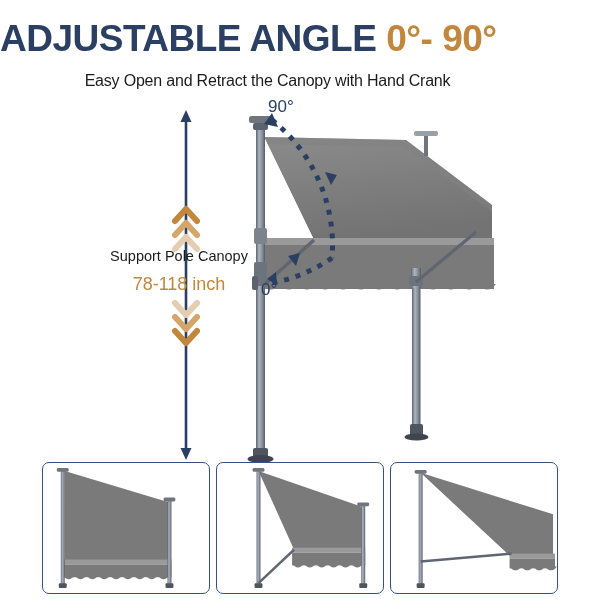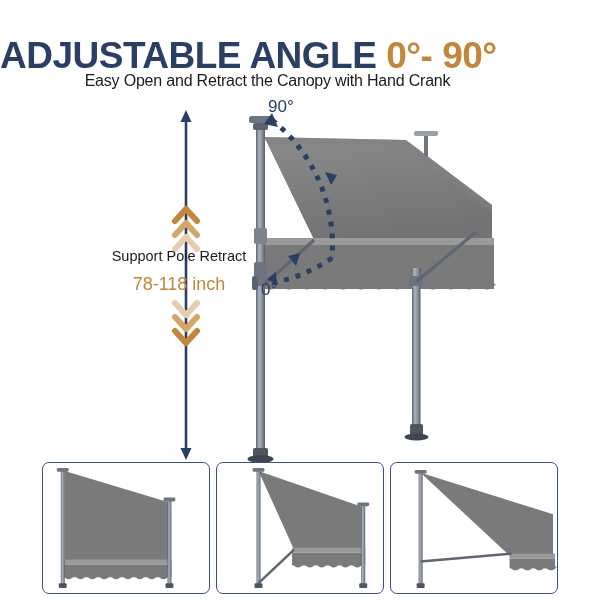--- a/index.html
+++ b/index.html
@@ -7,21 +7,21 @@
     width:600px;height:600px;
     background:#ffffff;
     font-family:"Liberation Sans", sans-serif;
     overflow:hidden;
     position:relative;
   }
   #stage{position:relative;width:600px;height:600px;}
 
   
   .title{
-    position:absolute;left:0;top:37px;width:496px;
+    position:absolute;left:0;top:20px;width:496px;
     text-align:right;
     font-size:37px;
     font-weight:bold;
     letter-spacing:-0.5px;
     line-height:1;
     white-space:nowrap;
   }
   .title .nav{color:#2B3F63;}
   .title .gold{color:#C1873C;}
   .subtitle{
@@ -187,21 +187,21 @@
 
       <polygon points="300,253 288,256 296,266" fill="#2B3F63"></polygon>
 
       <polygon points="267,279 276,272 277,285" fill="#2B3F63"></polygon>
     </g>
 
     <text x="268" y="112" font-family="Liberation Sans, sans-serif" font-size="17" fill="#2B3F63">90°</text>
     <text x="261" y="295" font-family="Liberation Sans, sans-serif" font-size="17" fill="#2B3F63">0°</text>
   </svg>
 
-  <div class="h-label h-label-main">Support Pole Retract</div>
+  <div class="h-label h-label-main">Support Pole Canopy</div>
   <div class="h-label h-label-sub">78-118 inch</div>
 
   <div class="panels">
 
     <div class="panel" id="panel-1">
       <svg viewBox="0 0 168 132" preserveAspectRatio="none">
         <path d="M 22,8 L 128,40 L 128,100 L 22,100 Z" fill="#7a7a7a"></path>
         <rect x="20" y="98" width="110" height="5" fill="#9a9a9a"></rect>
         <rect x="20" y="103" width="110" height="13" fill="#7a7a7a"></rect>
         <path d="M 20,114 q 6,8 12,0 q 6,8 12,0 q 6,8 12,0 q 6,8 12,0

